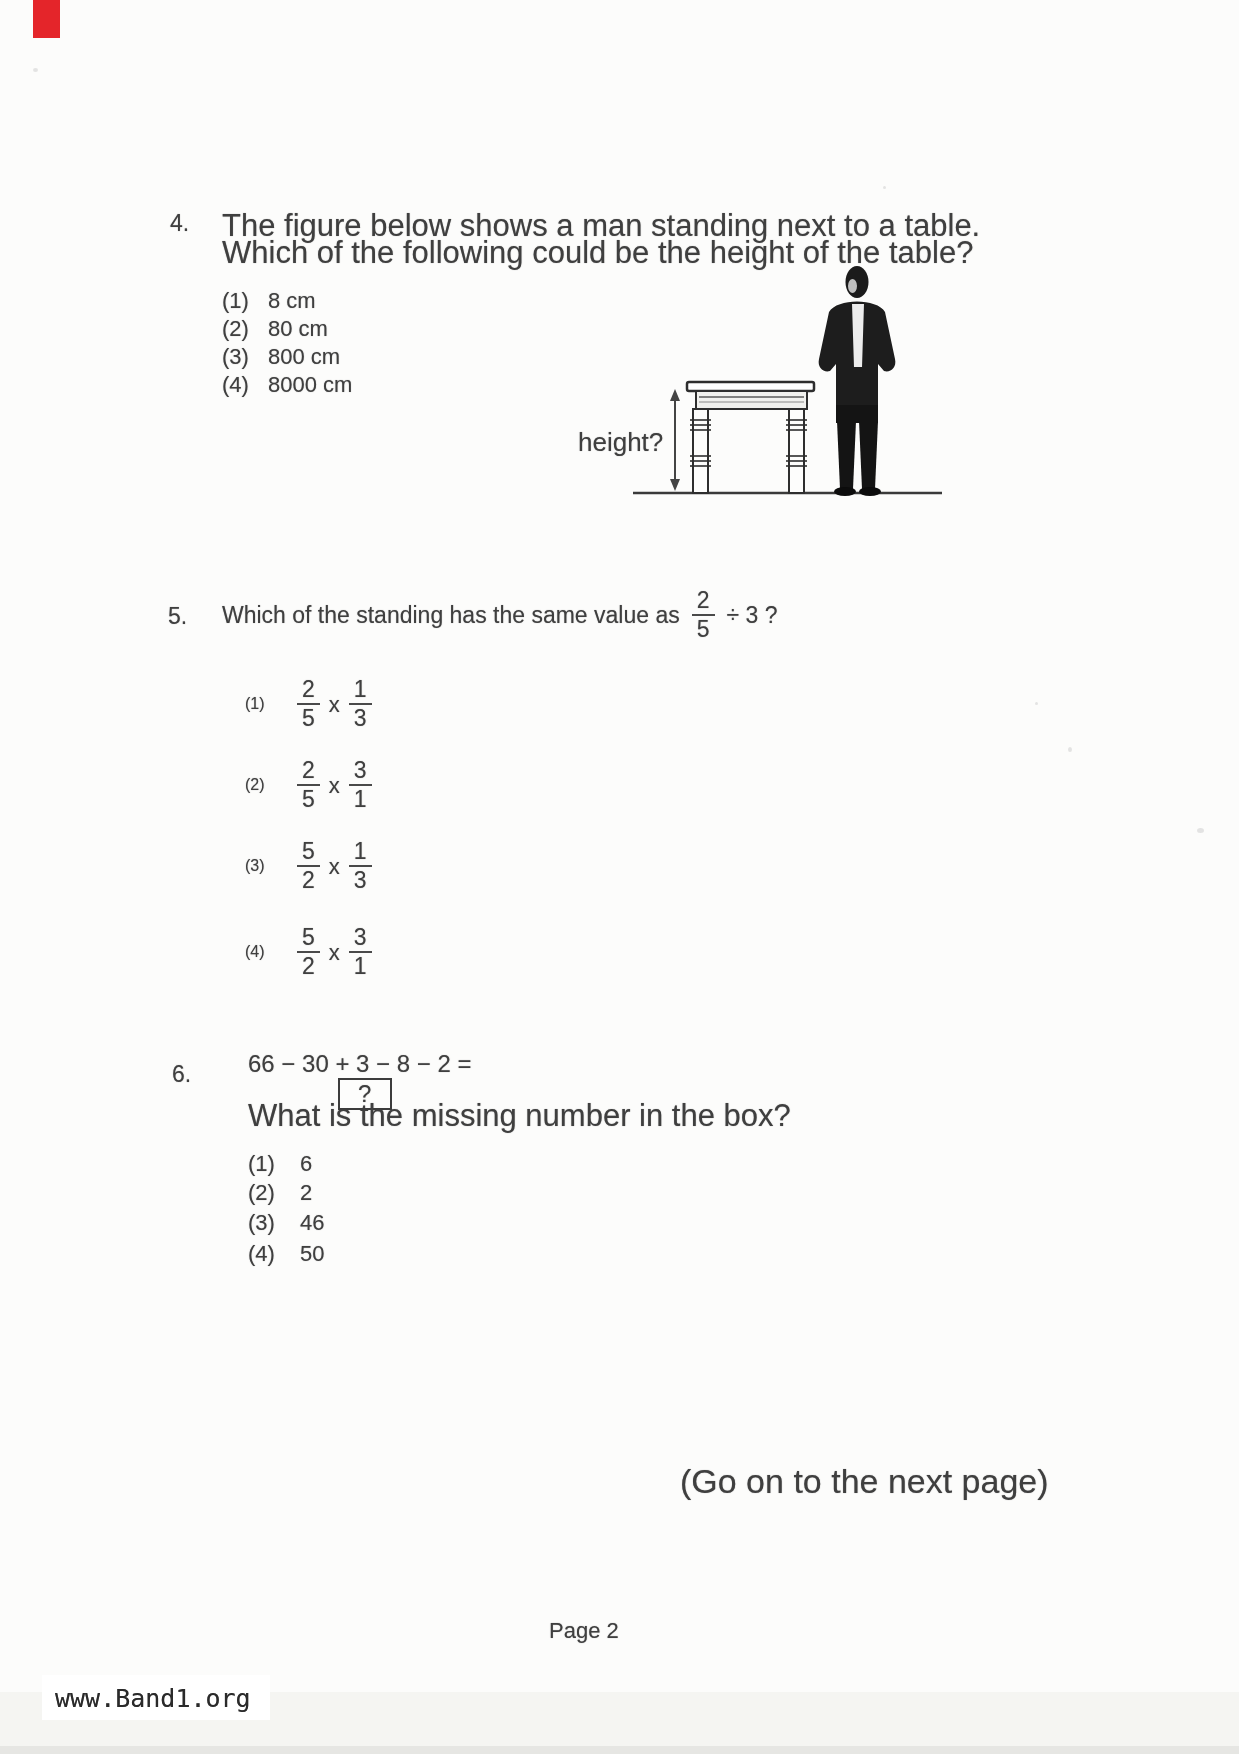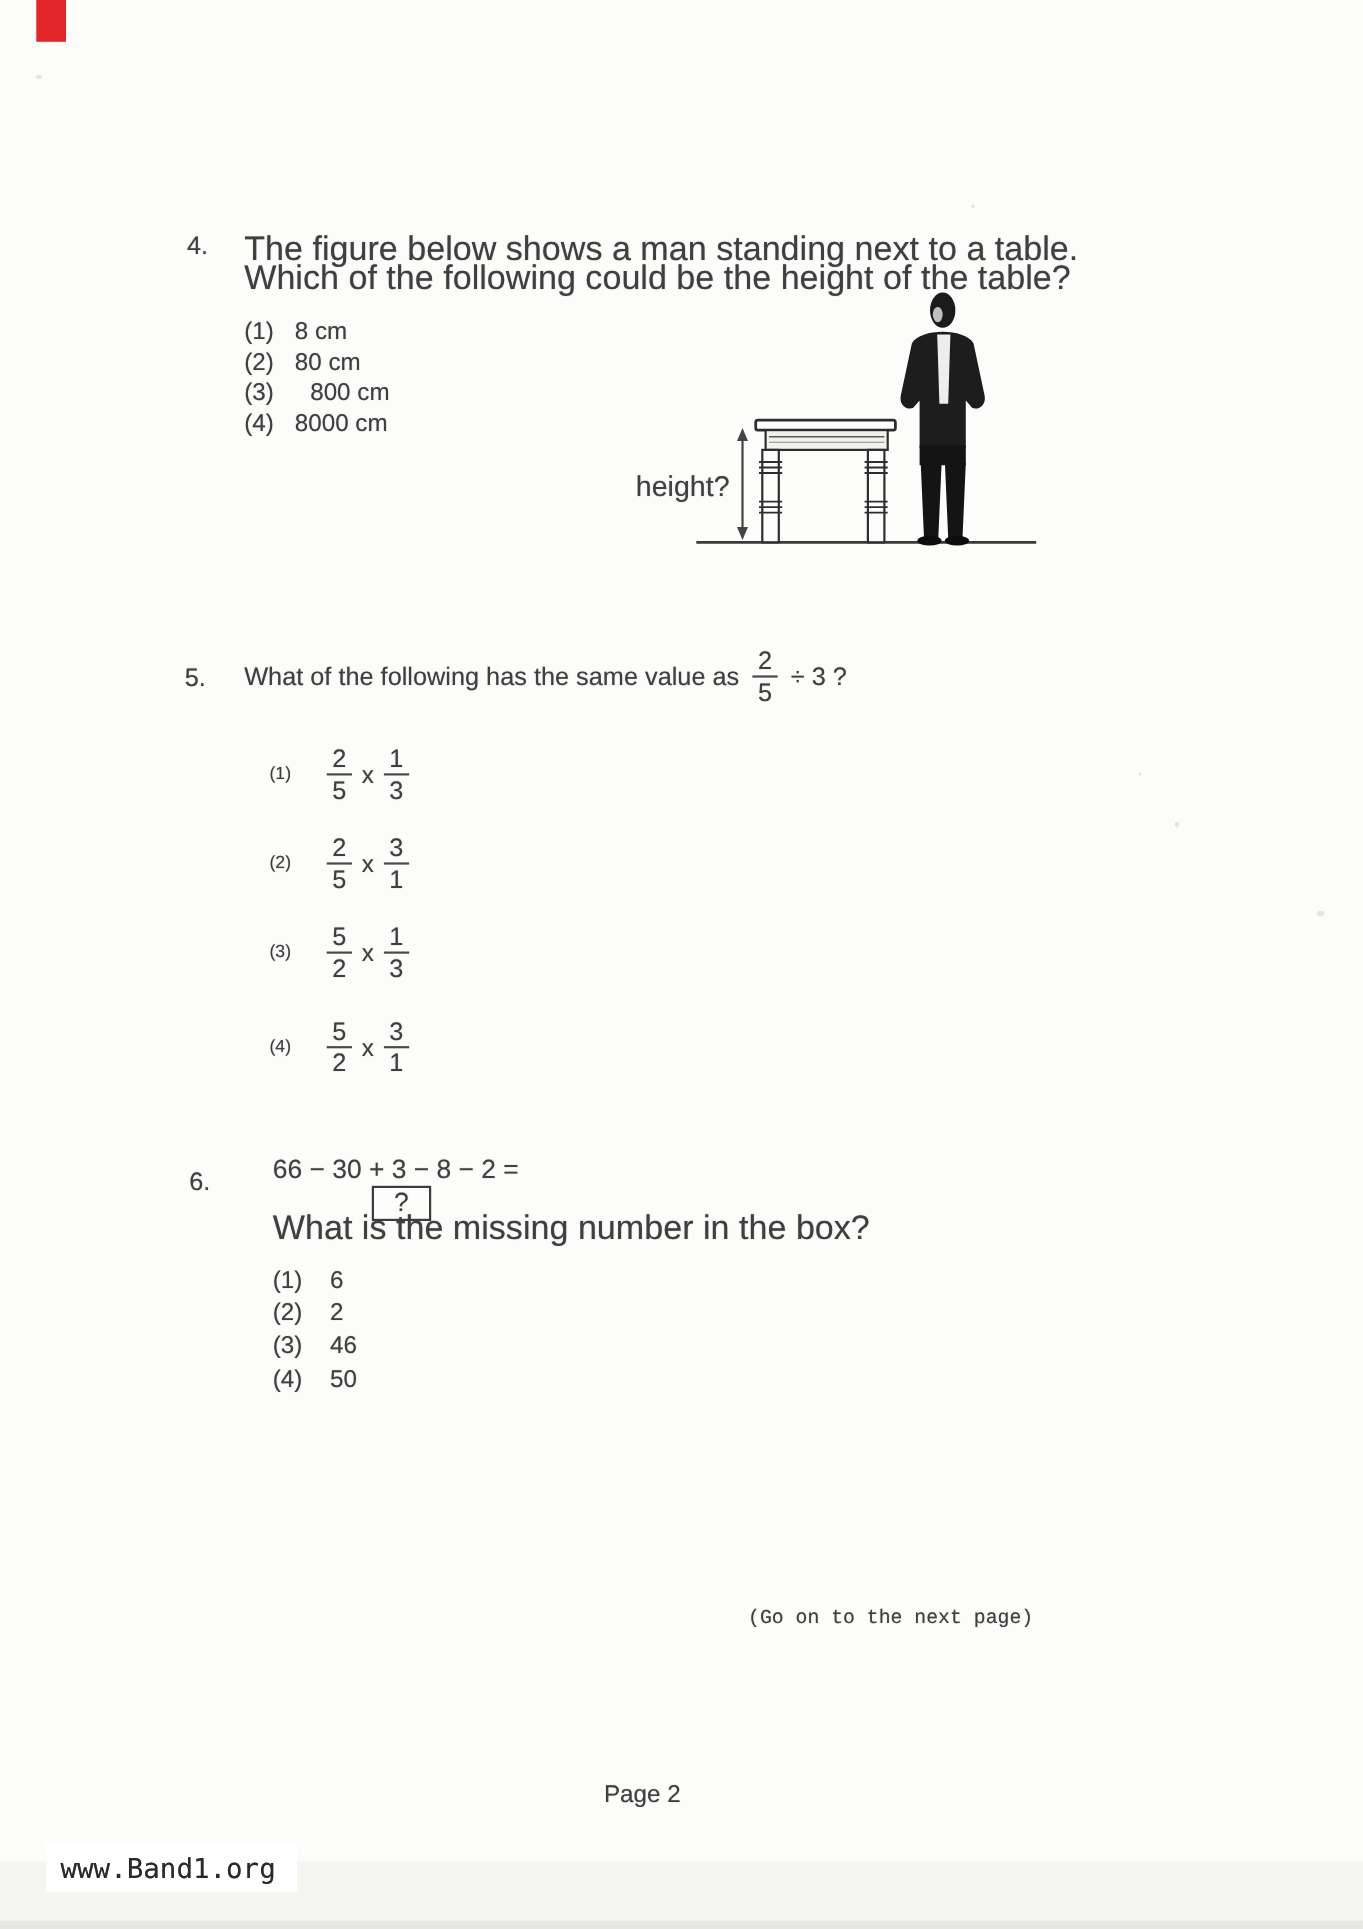--- a/index.html
+++ b/index.html
@@ -64,21 +64,21 @@
     <div class="row" style="left:222px;top:287px;height:28px;font-size:22px;">
       <span class="optlabel">(1)</span>
       <span class="optvalue" style="margin-left:10px;">8 cm</span>
     </div>
     <div class="row" style="left:222px;top:315px;height:28px;font-size:22px;">
       <span class="optlabel">(2)</span>
       <span class="optvalue" style="margin-left:10px;">80 cm</span>
     </div>
     <div class="row" style="left:222px;top:343px;height:28px;font-size:22px;">
       <span class="optlabel">(3)</span>
-      <span class="optvalue" style="margin-left:24px;">800 cm</span>
+      <span class="optvalue" style="margin-left:10px;">800 cm</span>
     </div>
     <div class="row" style="left:222px;top:371px;height:28px;font-size:22px;">
       <span class="optlabel">(4)</span>
       <span class="optvalue" style="margin-left:10px;">8000 cm</span>
     </div>
 
     <svg class="figure-svg" width="390" height="250" viewBox="0 0 390 250">
 
       <line x1="73" y1="238" x2="382" y2="238" stroke="#3a3a3a" stroke-width="2.5"></line>
 
@@ -122,21 +122,21 @@
         <ellipse cx="285" cy="236.5" rx="11" ry="4.5" fill="#0c0c0c"></ellipse>
         <ellipse cx="310" cy="236.5" rx="11" ry="4.5" fill="#0c0c0c"></ellipse>
       </g>
     </svg>
     <div class="txt" style="left:578px;top:427px;font-size:26px;">height?</div>
   </div>
 
   <div>
     <div class="txt qnum" style="left:168px;top:602px;">5.</div>
     <div class="row" style="left:222px;top:584px;height:62px;font-size:23px;">
-      <span>What of the following has the same value as</span>
+      <span>Which of the standing has the same value as</span>
       <span class="frac" style="margin-left:12px;">
         <span class="fnum">2</span>
         <span class="fden">5</span>
       </span>
       <span style="margin-left:12px;">÷ 3 ?</span>
     </div>
 
     <div class="row" style="left:245px;top:676px;height:56px;">
       <span class="optlabel">(1)</span>
       <span class="frac" style="margin-left:16px;">
@@ -208,21 +208,21 @@
     <div class="row" style="left:248px;top:1209px;height:28px;font-size:22px;">
       <span class="optlabel">(3)</span>
       <span class="optvalue" style="margin-left:16px;">46</span>
     </div>
     <div class="row" style="left:248px;top:1240px;height:28px;font-size:22px;">
       <span class="optlabel">(4)</span>
       <span class="optvalue" style="margin-left:16px;">50</span>
     </div>
   </div>
 
-  <div class="txt" style="left:680px;top:1461px;font-size:18px;font-family:Liberation Mono, monospace;">(Go on to the next page)</div>
+  <div class="txt" style="left:680px;top:1461px;font-size:34px;">(Go on to the next page)</div>
   <div class="txt" style="left:549px;top:1618px;font-size:22px;">Page 2</div>
 
   <div class="footer-wash"></div>
   <div class="wm-box"></div>
   <div class="watermark">www.Band1.org</div>
   <div class="bottom-edge"></div>
 
 </div>
 
 </body></html>

